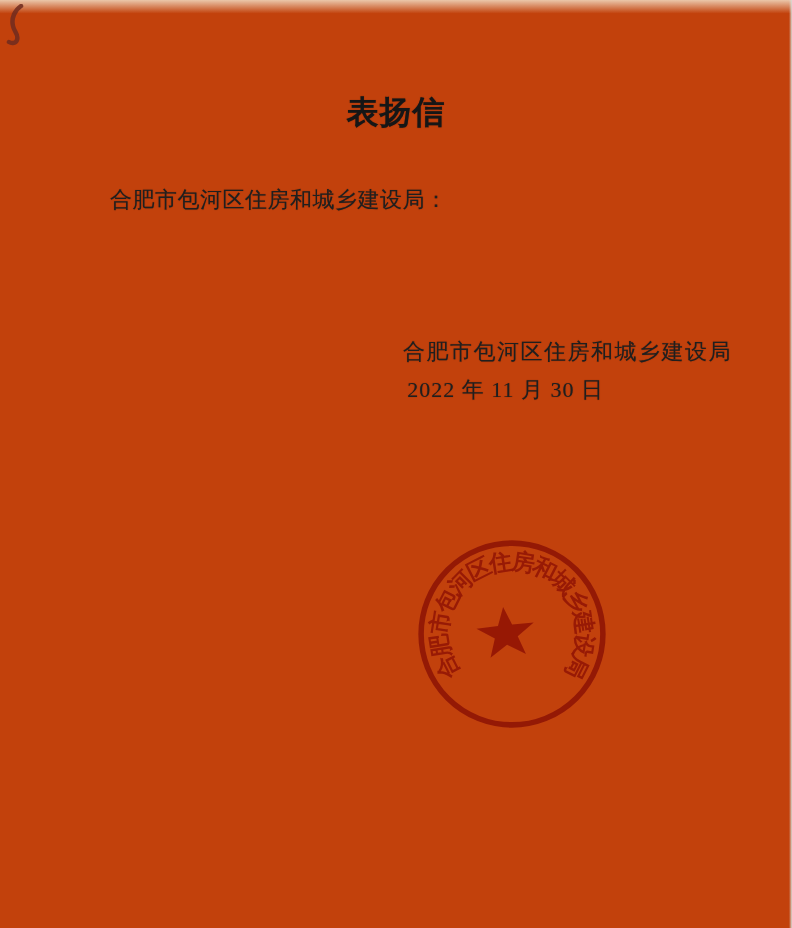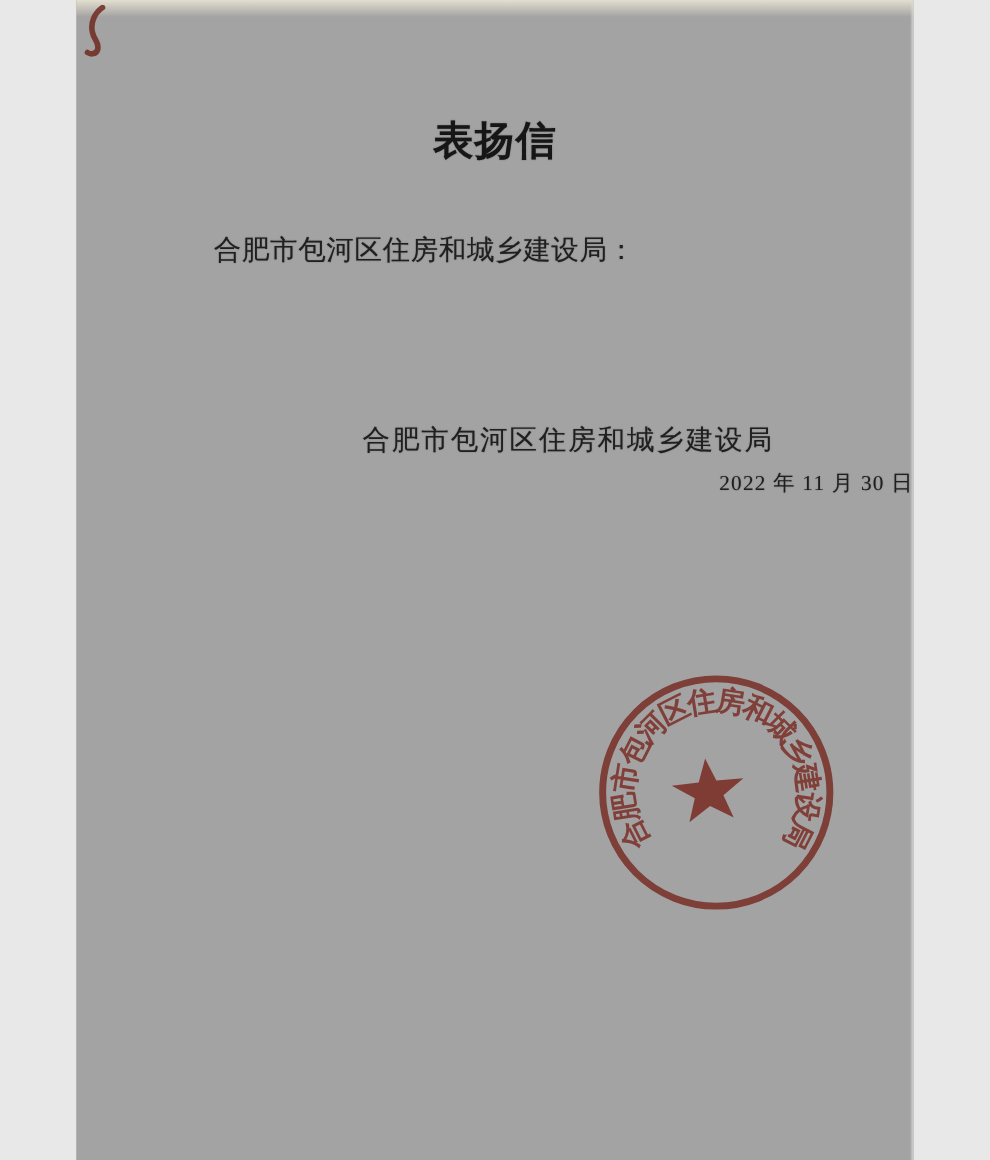--- a/index.html
+++ b/index.html
@@ -2,24 +2,24 @@
 <html><head>
 <meta charset="utf-8">
 <style>
   html, body {
     margin: 0;
     padding: 0;
     background: #e8e8e8;
   }
   .page {
     position: relative;
-    width: 670px;
+    width: 792px;
     height: 928px;
     margin: 0 auto;
-    background: #a3a3a3;
+    background: #c2410c;
     overflow: hidden;
     font-family: "Liberation Serif", "DejaVu Serif", serif;
     color: #1f1f1f;
   }
   
   .scan-top-tint {
     position: absolute;
     top: 0; left: 0;
     width: 100%; height: 16px;
     background: linear-gradient(180deg, rgba(248,243,222,0.75) 0%, rgba(255,255,255,0) 85%);
@@ -63,29 +63,30 @@
     text-align: justify;
     text-justify: inter-character;
     text-indent: 2em;
     letter-spacing: 0.4px;
     text-shadow: 0 0 1px rgba(20,20,20,0.45);
   }
   .para + .para { margin-top: 0; }
   .signature {
     margin-top: 118px;
     text-align: right;
-    padding-right: 112px;
+    padding-right: 60px;
     font-size: 22px;
     letter-spacing: 1.5px;
     text-shadow: 0 0 1px rgba(20,20,20,0.45);
   }
   .date {
     margin-top: 8px;
     text-align: right;
-    font-size: 17px;
+    padding-right: 188px;
+    font-size: 22px;
     letter-spacing: 1px;
     text-shadow: 0 0 1px rgba(20,20,20,0.45);
   }
   .seal {
     position: absolute;
     left: 411px;
     top: 533px;
     width: 202px;
     height: 202px;
     mix-blend-mode: multiply;

